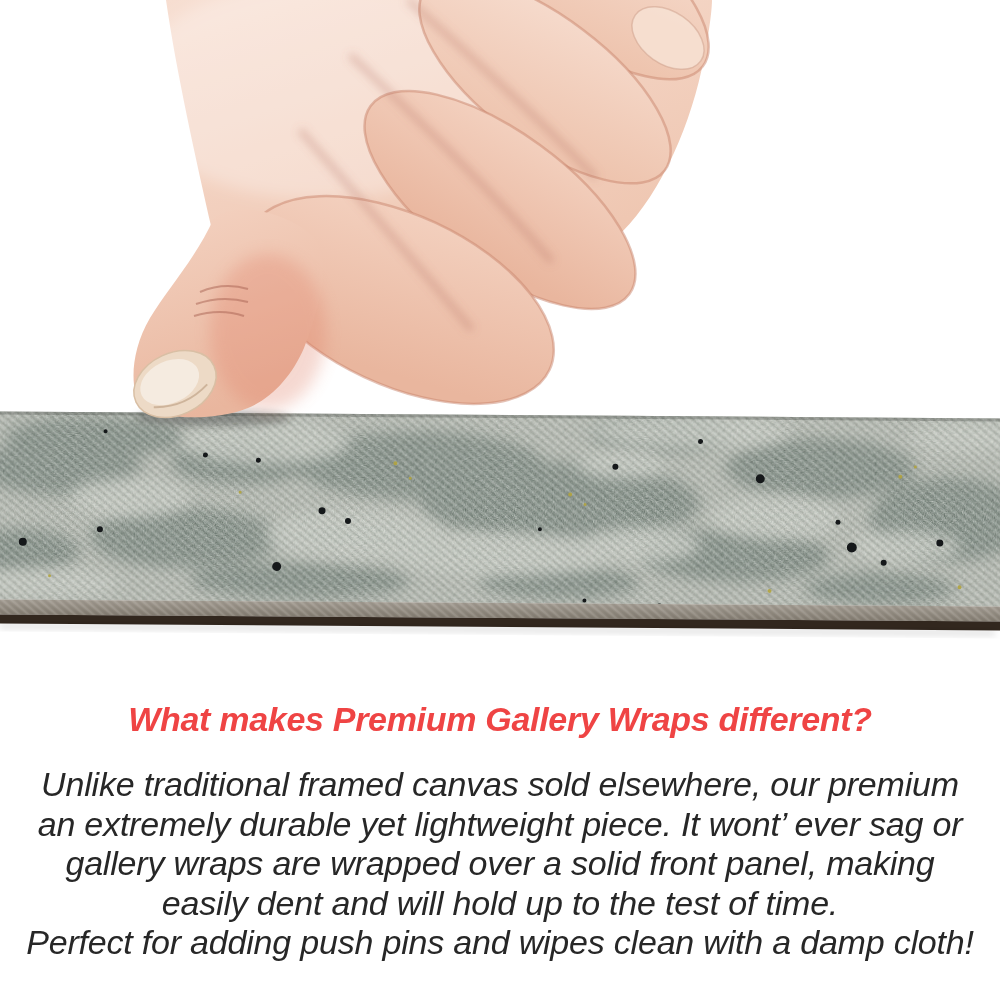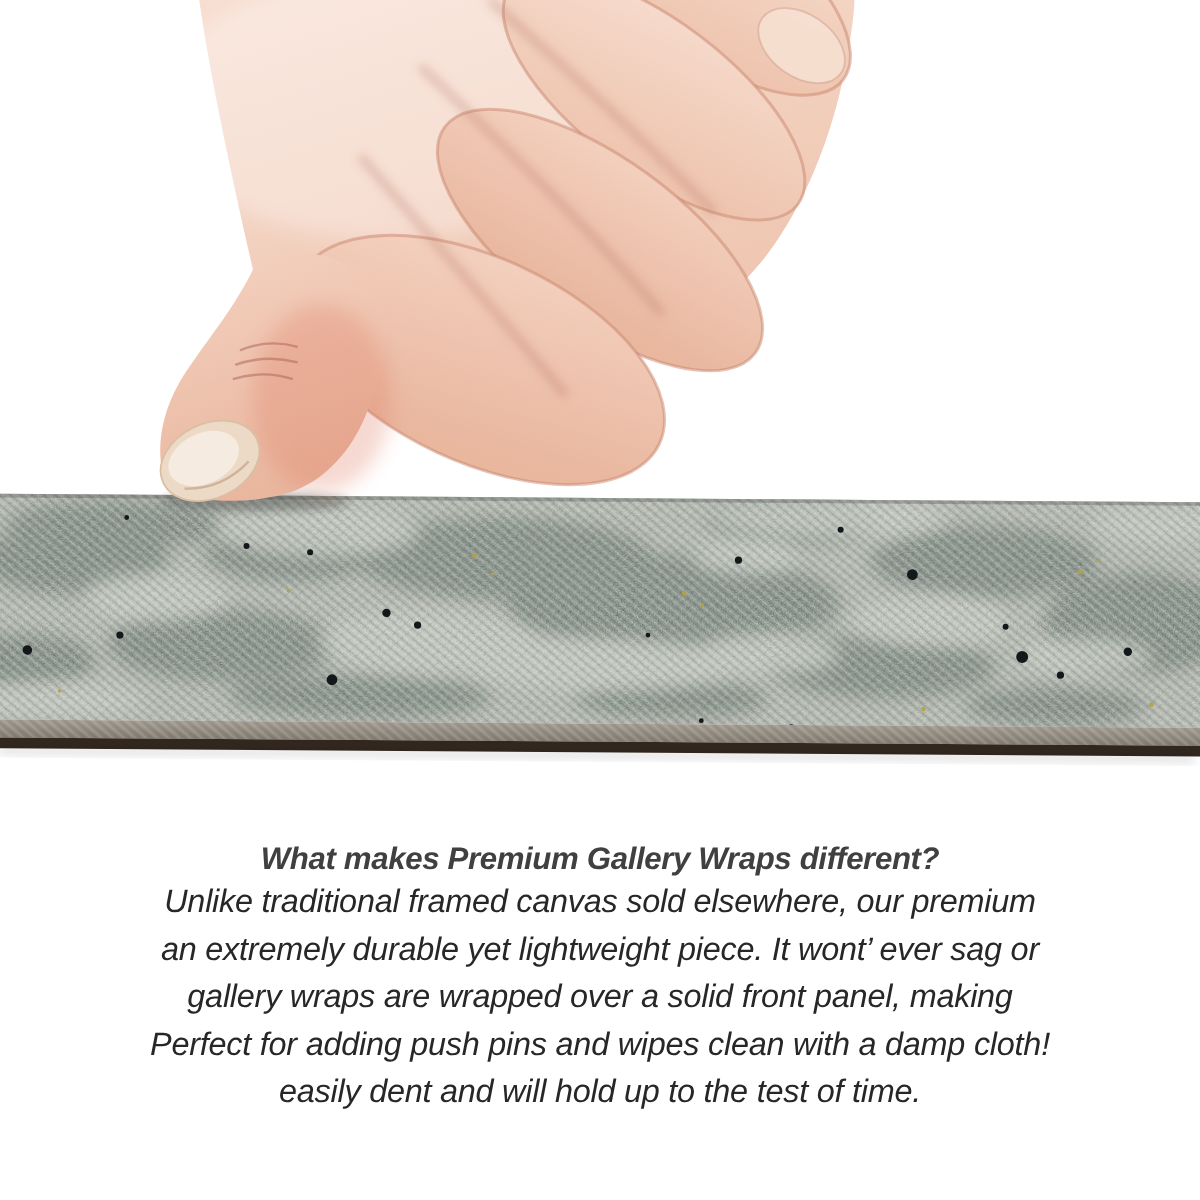--- a/index.html
+++ b/index.html
@@ -7,25 +7,25 @@
     position:relative;width:1000px;height:1000px;background:#ffffff;
     overflow:hidden;font-family:"Liberation Sans", sans-serif;
   }
   .strip-wrap{position:absolute;left:0;top:404px;width:1000px;height:245px;}
   .hand-wrap{position:absolute;left:0;top:0;width:1000px;height:455px;}
   .copy{
     position:absolute;left:0;top:700px;width:1000px;
     text-align:center;font-style:italic;color:#282828;
   }
   .copy h1{
-    margin:0 0 1px 0;font-size:26px;font-weight:700;
-    letter-spacing:-0.3px;color:#404040;
+    margin:0 0 26px 0;font-size:34px;font-weight:700;
+    letter-spacing:-0.3px;color:#ef4444;
   }
   .copy .line{
-    font-size:27px;line-height:39.5px;font-weight:400;
+    font-size:34px;line-height:39.5px;font-weight:400;
     letter-spacing:-0.2px;color:#272727;
   }
   svg{display:block;}
 </style>
 </head>
 <body>
 
 <div class="stage">
 
   <div class="strip-wrap">
@@ -218,17 +218,17 @@
       <path d="M146,396 q 28,14 58,2" fill="none" stroke="rgba(180,150,120,0.55)" stroke-width="2"></path>
     </g>
   </svg>
   </div>
 
   <section class="copy">
     <h1>What makes Premium Gallery Wraps different?</h1>
     <div class="line">Unlike traditional framed canvas sold elsewhere, our premium</div>
     <div class="line">an extremely durable yet lightweight piece. It wont’ ever sag or</div>
     <div class="line">gallery wraps are wrapped over a solid front panel, making</div>
+    <div class="line">easily dent and will hold up to the test of time.</div>
     <div class="line">Perfect for adding push pins and wipes clean with a damp cloth!</div>
-    <div class="line">easily dent and will hold up to the test of time.</div>
   </section>
 
 </div>
 
 </body></html>

